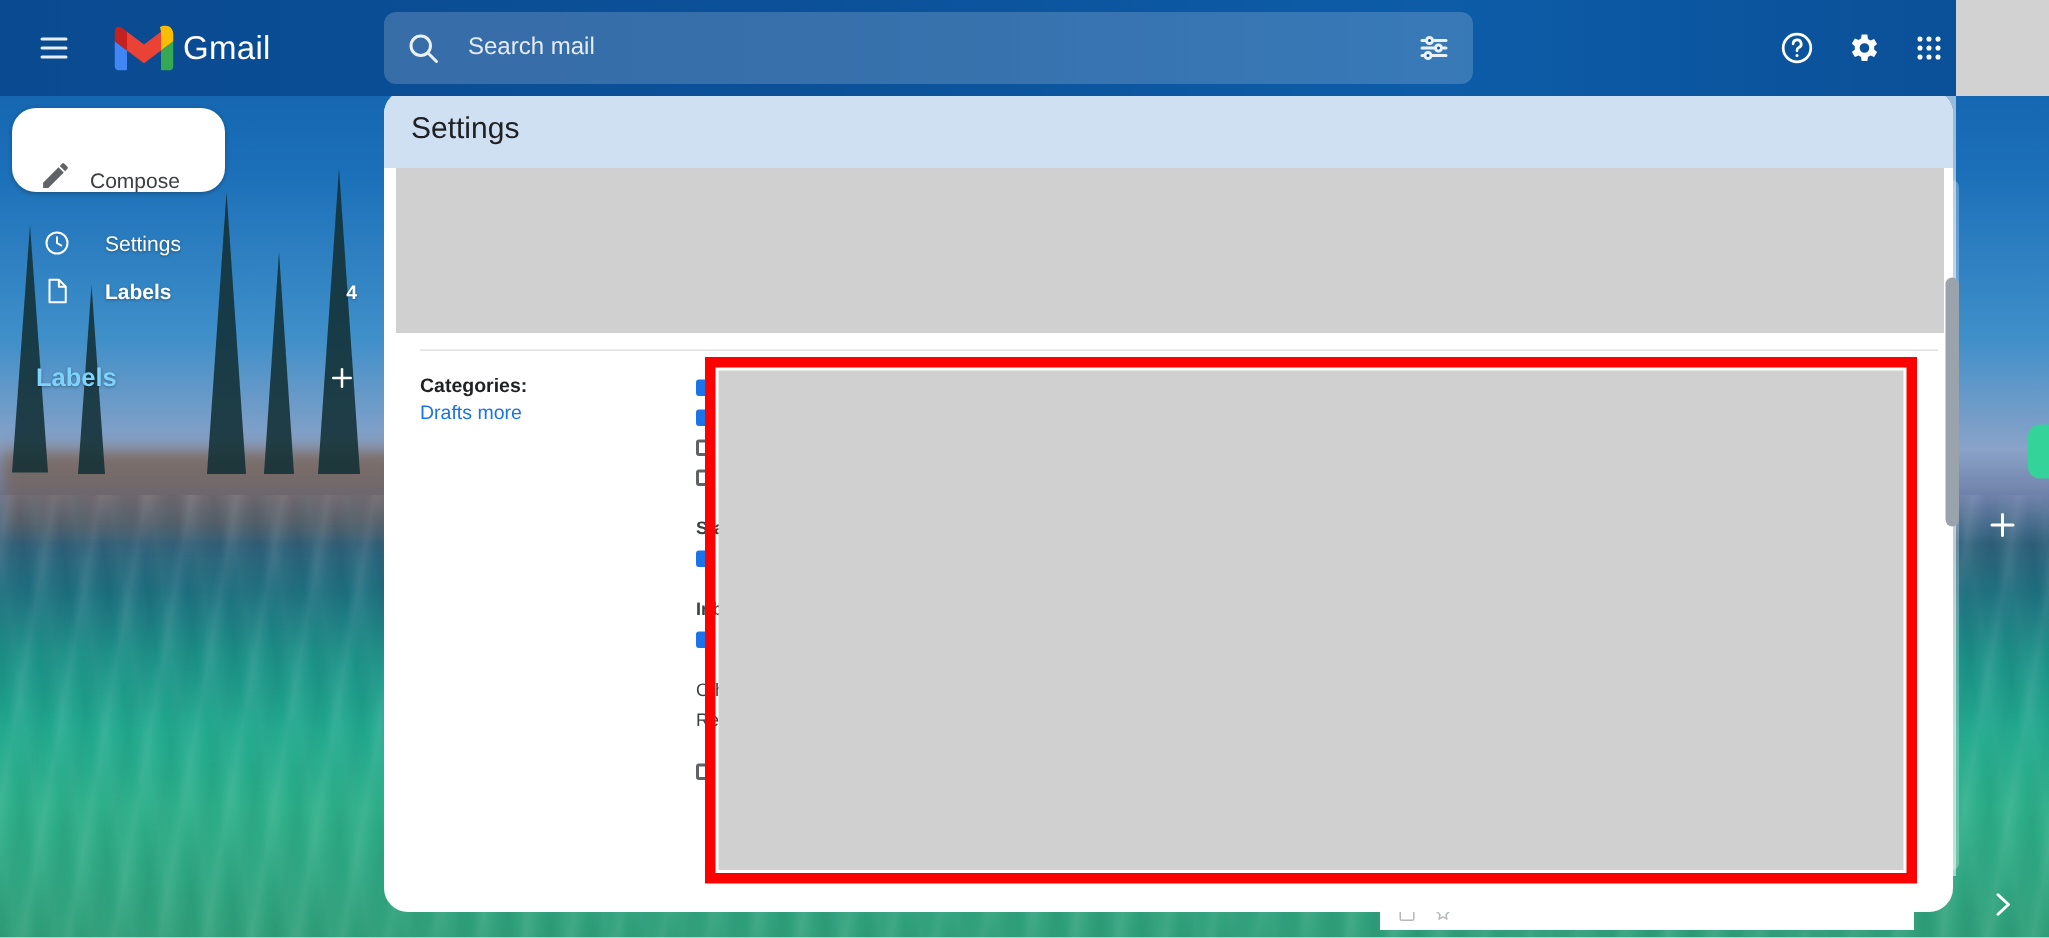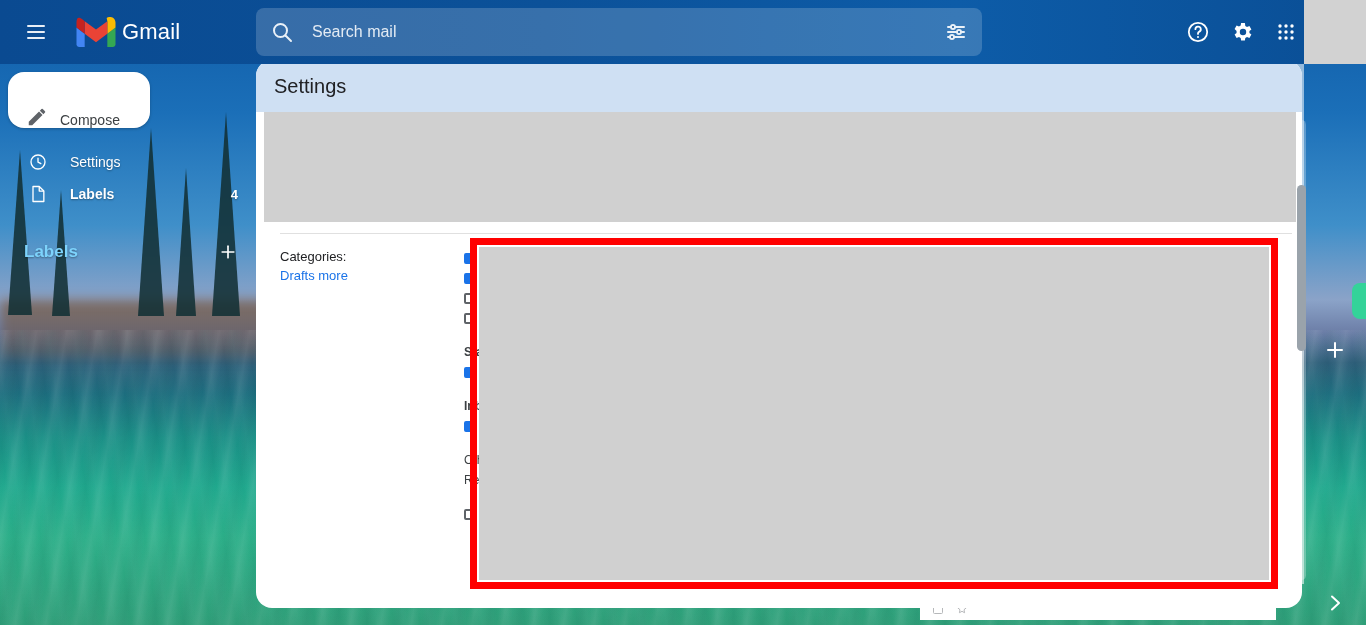--- a/index.html
+++ b/index.html
@@ -247,21 +247,21 @@
   .cat-row {
     display: flex;
     padding-top: 14px;
   }
   .cat-left {
     width: 200px;
     padding-left: 24px;
   }
   .cat-title {
     font-size: 13px;
-    font-weight: normal;
+    font-weight: bold;
     color: #202124;
     line-height: 18px;
   }
   .cat-link {
     font-size: 13px;
     color: #1a73e8;
     line-height: 18px;
     cursor: pointer;
     text-decoration: none;
     display: inline-block;

